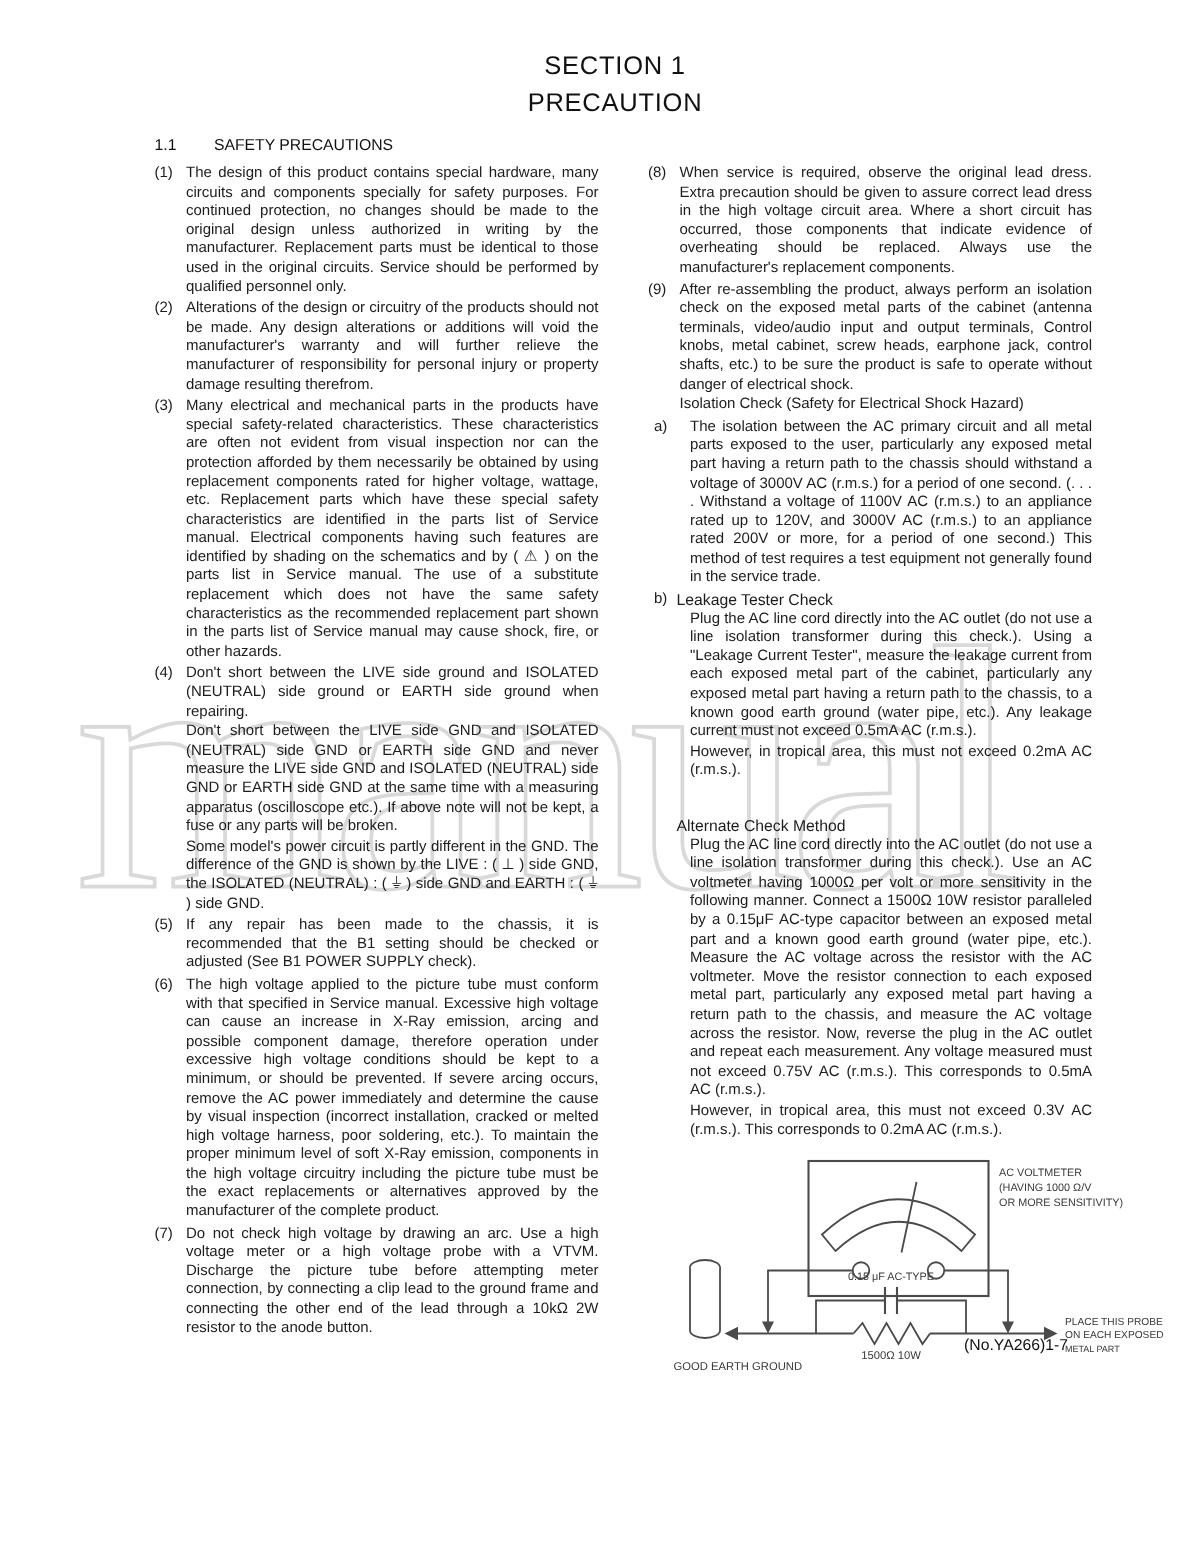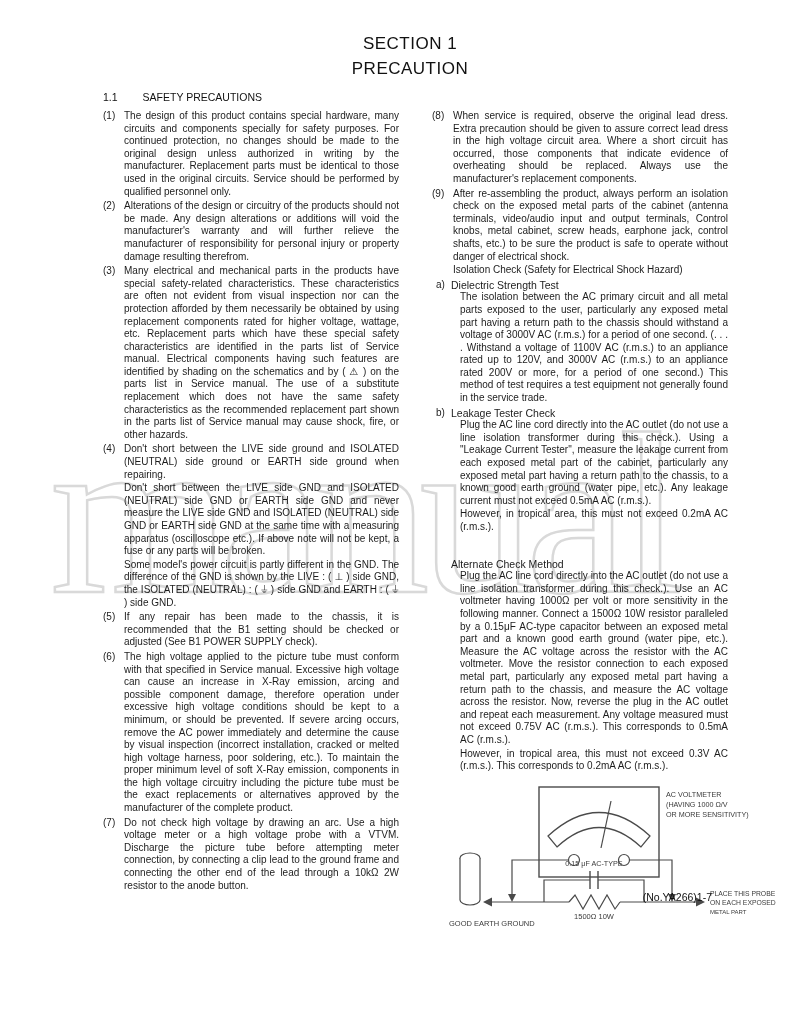--- a/index.html
+++ b/index.html
@@ -123,21 +123,20 @@
         <span class="num">(9)</span>
         <div class="body">
           <p>After re-assembling the product, always perform an isolation check on the exposed metal parts of the cabinet (antenna terminals, video/audio input and output terminals, Control knobs, metal cabinet, screw heads, earphone jack, control shafts, etc.) to be sure the product is safe to operate without danger of electrical shock.</p>
           <p>Isolation Check (Safety for Electrical Shock Hazard)</p>
         </div>
       </div>
 
       <div class="subitem">
         <span class="num">a)</span>
         <div class="body">
-          <div class="title">Dielectric Strength Test</div>
           <p class="sp">The isolation between the AC primary circuit and all metal parts exposed to the user, particularly any exposed metal part having a return path to the chassis should withstand a voltage of 3000V AC (r.m.s.) for a period of one second. (. . . . Withstand a voltage of 1100V AC (r.m.s.) to an appliance rated up to 120V, and 3000V AC (r.m.s.) to an appliance rated 200V or more, for a period of one second.) This method of test requires a test equipment not generally found in the service trade.</p>
         </div>
       </div>
 
       <div class="subitem">
         <span class="num">b)</span>
         <div class="body">
           <div class="title">Leakage Tester Check</div>
           <p class="sp">Plug the AC line cord directly into the AC outlet (do not use a line isolation transformer during this check.). Using a "Leakage Current Tester", measure the leakage current from each exposed metal part of the cabinet, particularly any exposed metal part having a return path to the chassis, to a known good earth ground (water pipe, etc.). Any leakage current must not exceed 0.5mA AC (r.m.s.).</p>
           <p class="sp">However, in tropical area, this must not exceed 0.2mA AC (r.m.s.).</p>

